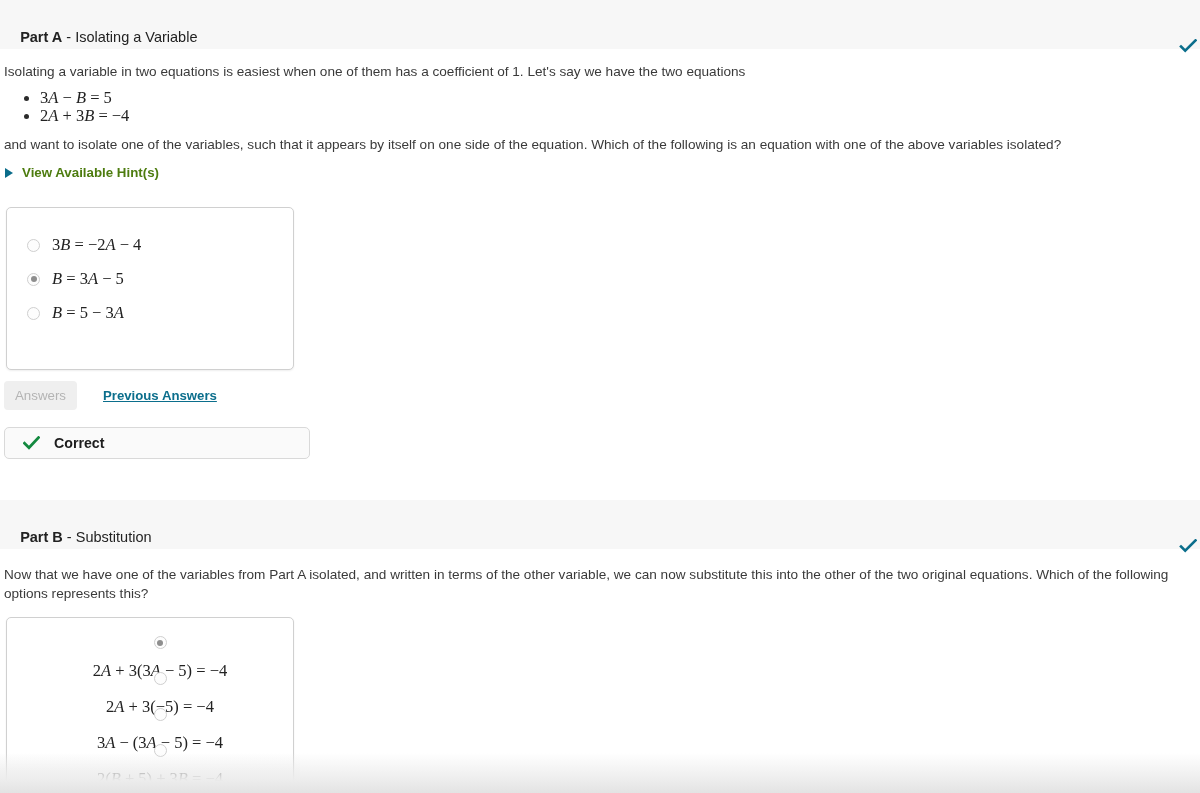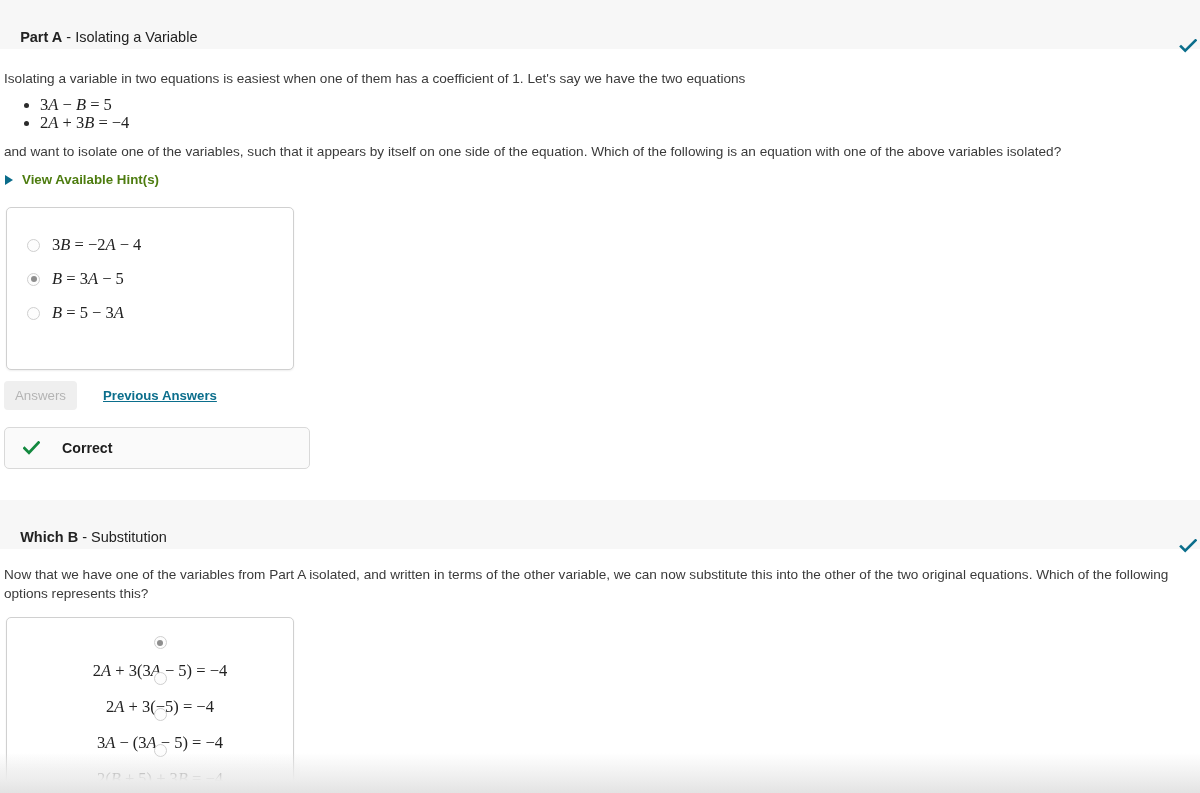--- a/index.html
+++ b/index.html
@@ -169,29 +169,29 @@
     text-decoration: underline;
     cursor: pointer;
   }
 
   
   .correct-box {
     position: absolute;
     left: 4px;
     top: 427px;
     width: 306px;
-    height: 42px;
+    height: 32px;
     background: #fafafa;
     border: 1px solid #d9d9d9;
     border-radius: 5px;
     display: flex;
     align-items: center;
     padding-left: 18px;
     box-sizing: border-box;
-    gap: 22px;
+    gap: 14px;
   }
   .correct-label {
     font-weight: bold;
     font-size: 14.2px;
     color: #1d1d1d;
   }
 
   
   #partB-band {
     position: absolute;
@@ -240,21 +240,21 @@
 
 <div class="part-band">
   <div class="part-title">
     <span class="strong">Part A</span><span> - </span><span>Isolating a Variable</span>
   </div>
   <svg class="band-check" viewBox="0 0 18 14">
     <path d="M2 7.5 L6.2 11.6 L16.5 1.4" stroke="#0b6e8c" stroke-width="2.6" fill="none" stroke-linecap="square"></path>
   </svg>
 </div>
 
-<div class="prose" style="margin-top:20px;">Isolating a variable in two equations is easiest when one of them has a coefficient of 1. Let's say we have the two equations</div>
+<div class="prose" style="margin-top:13px;">Isolating a variable in two equations is easiest when one of them has a coefficient of 1. Let's say we have the two equations</div>
 
 <ul class="eq-list">
   <li><span class="math">3<i>A</i> − <i>B</i> = 5</span></li>
   <li><span class="math">2<i>A</i> + 3<i>B</i> = −4</span></li>
 </ul>
 
 <div class="prose" style="margin-top:10px;">and want to isolate one of the variables, such that it appears by itself on one side of the equation. Which of the following is an equation with one of the above variables isolated?</div>
 
 <div class="hint-row">
   <span class="tri-icon"></span>
@@ -283,21 +283,21 @@
 
 <div class="correct-box">
   <svg width="17" height="14" viewBox="0 0 17 14">
     <path d="M1.5 7.2 L6 11.8 L15.5 1.6" stroke="#13893f" stroke-width="2.8" fill="none" stroke-linecap="square"></path>
   </svg>
   <span class="correct-label">Correct</span>
 </div>
 
 <div class="part-band" id="partB-band">
   <div class="part-title">
-    <span class="strong">Which B</span><span> - </span><span>Substitution</span>
+    <span class="strong">Part B</span><span> - </span><span>Substitution</span>
   </div>
   <svg class="band-check" viewBox="0 0 18 14">
     <path d="M2 7.5 L6.2 11.6 L16.5 1.4" stroke="#0b6e8c" stroke-width="2.6" fill="none" stroke-linecap="square"></path>
   </svg>
 </div>
 
 <div class="prose" id="partB-prose">Now that we have one of the variables from Part A isolated, and written in terms of the other variable, we can now substitute this into the other of the two original equations. Which of the following options represents this?</div>
 
 <div class="options-box" id="partB-options">
   <div class="option-row">

